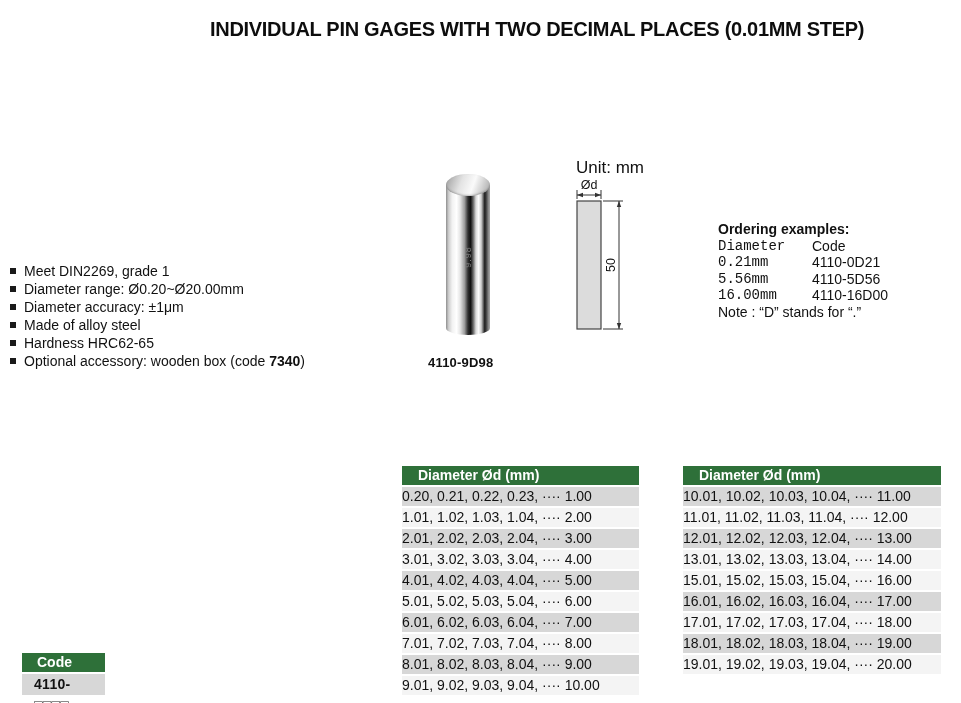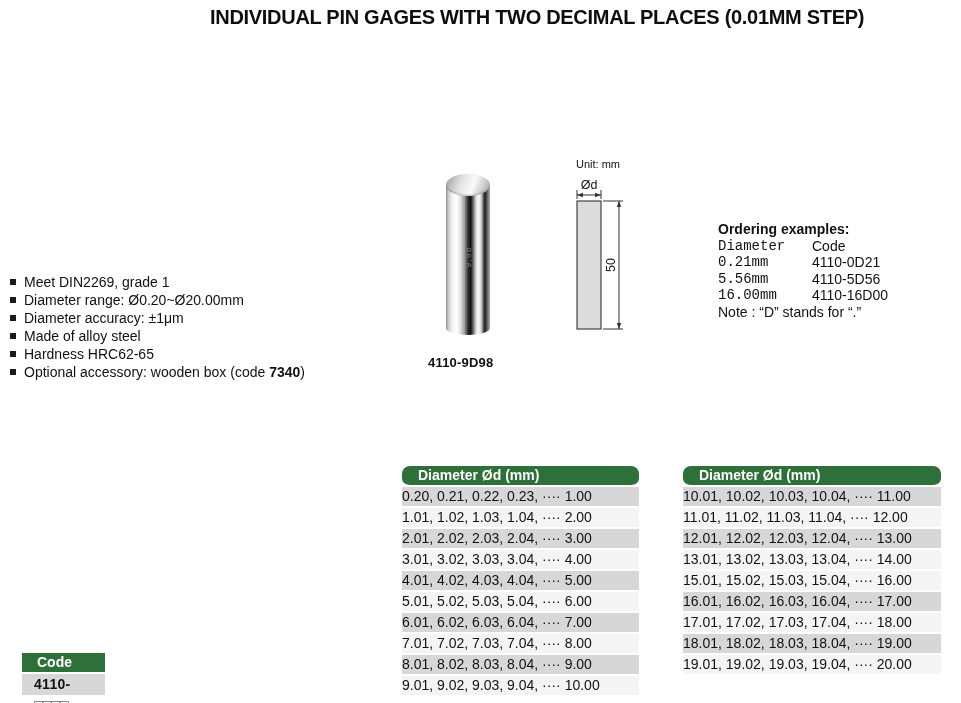--- a/index.html
+++ b/index.html
@@ -1,51 +1,51 @@
 <!DOCTYPE html>
 <html style="--green: #2e7039; --rowdark: #d7d7d7; --rowlight: #f4f4f4;"><head>
 <meta charset="utf-8">
 <style>
   html,body{margin:0;padding:0;background:#fff;}
   .page{position:relative;width:961px;height:703px;background:#ffffff;overflow:hidden;
         font-family:"Liberation Sans",sans-serif;color:#111;}
   
-  .title{position:absolute;left:210px;top:6px;font-size:20px;font-weight:bold;
+  .title{position:absolute;left:210px;top:18px;font-size:20px;font-weight:bold;
          letter-spacing:-0.3px;white-space:nowrap;color:#0d0d0d;}
   
-  .features{position:absolute;left:10px;top:262px;font-size:14px;margin-top:11px;}
+  .features{position:absolute;left:10px;top:262px;font-size:14px;}
   .feature-item{display:flex;align-items:flex-start;height:18px;line-height:18px;white-space:nowrap;}
   .feature-bullet{width:6px;height:6px;background:#1a1a1a;margin:6px 8px 0 0;flex:none;}
   
   .pin{position:absolute;left:446px;top:174px;width:44px;height:162px;}
   .pin-body{position:absolute;left:0;top:11px;width:44px;height:150px;
     border-radius:0 0 22px 22px / 0 0 7px 7px;
     background:linear-gradient(90deg,#8f8f8f 0%,#cdcdcd 6%,#f2f2f2 14%,#ffffff 24%,
       #e6e6e6 32%,#9e9e9e 42%,#303030 50%,#0f0f0f 56%,#6b6b6b 62%,#d9d9d9 68%,
       #fcfcfc 74%,#cfcfcf 80%,#1d1d1d 88%,#4a4a4a 92%,#8f8f8f 97%,#a6a6a6 100%);}
   .pin-top{position:absolute;left:0;top:0;width:44px;height:22px;border-radius:50%;
     background:linear-gradient(110deg,#9c9c9c 0%,#e3e3e3 35%,#fafafa 60%,#c4c4c4 85%,#a8a8a8 100%);
     box-shadow:inset 0 -1px 2px rgba(0,0,0,.25);}
   .pin-engraving{position:absolute;left:2px;top:78px;width:40px;text-align:center;
     transform:rotate(-90deg);font-size:9px;color:#7d7d7d;letter-spacing:1px;}
   .pin-label{position:absolute;left:428px;top:355px;font-size:13px;font-weight:bold;letter-spacing:.2px;}
   
-  .unit-label{position:absolute;left:576px;top:158px;font-size:11px;white-space:nowrap;}
+  .unit-label{position:absolute;left:576px;top:158px;font-size:17px;white-space:nowrap;}
   .drawing-svg{position:absolute;left:563px;top:175px;}
   
   .ordering{position:absolute;left:718px;top:221px;font-size:14px;line-height:16.5px;white-space:nowrap;}
   .ordering-title{font-weight:bold;}
   .ord-row{display:flex;}
   .ord-col1{width:94px;flex:none;font-family:Liberation Mono, monospace;}
   
   .size-table{position:absolute;top:466px;font-size:14px;}
   .size-table-1{left:402px;width:237px;}
   .size-table-2{left:683px;width:258px;}
   .size-header{height:19px;line-height:19px;background:var(--green,#2e7039);color:#fff;
-    font-weight:bold;padding-left:16px;border-bottom:2px solid #fff;box-sizing:content-box;white-space:nowrap;border-radius:8px;}
+    font-weight:bold;padding-left:16px;border-bottom:2px solid #fff;box-sizing:content-box;white-space:nowrap;}
   .size-row{height:19px;line-height:19px;border-bottom:2px solid #fff;white-space:nowrap;}
   .size-row.dark{background:var(--rowdark,#d7d7d7);}
   .size-row.light{background:var(--rowlight,#f4f4f4);}
   
   .code-box{position:absolute;left:22px;top:653px;width:83px;font-size:14px;}
   .code-header{height:19px;line-height:19px;background:var(--green,#2e7039);color:#fff;
     font-weight:bold;padding-left:15px;border-bottom:2px solid #fff;}
   .code-value{height:21px;line-height:21px;background:var(--rowdark,#d7d7d7);
     font-weight:bold;padding-left:12px;letter-spacing:.3px;}
 </style>

